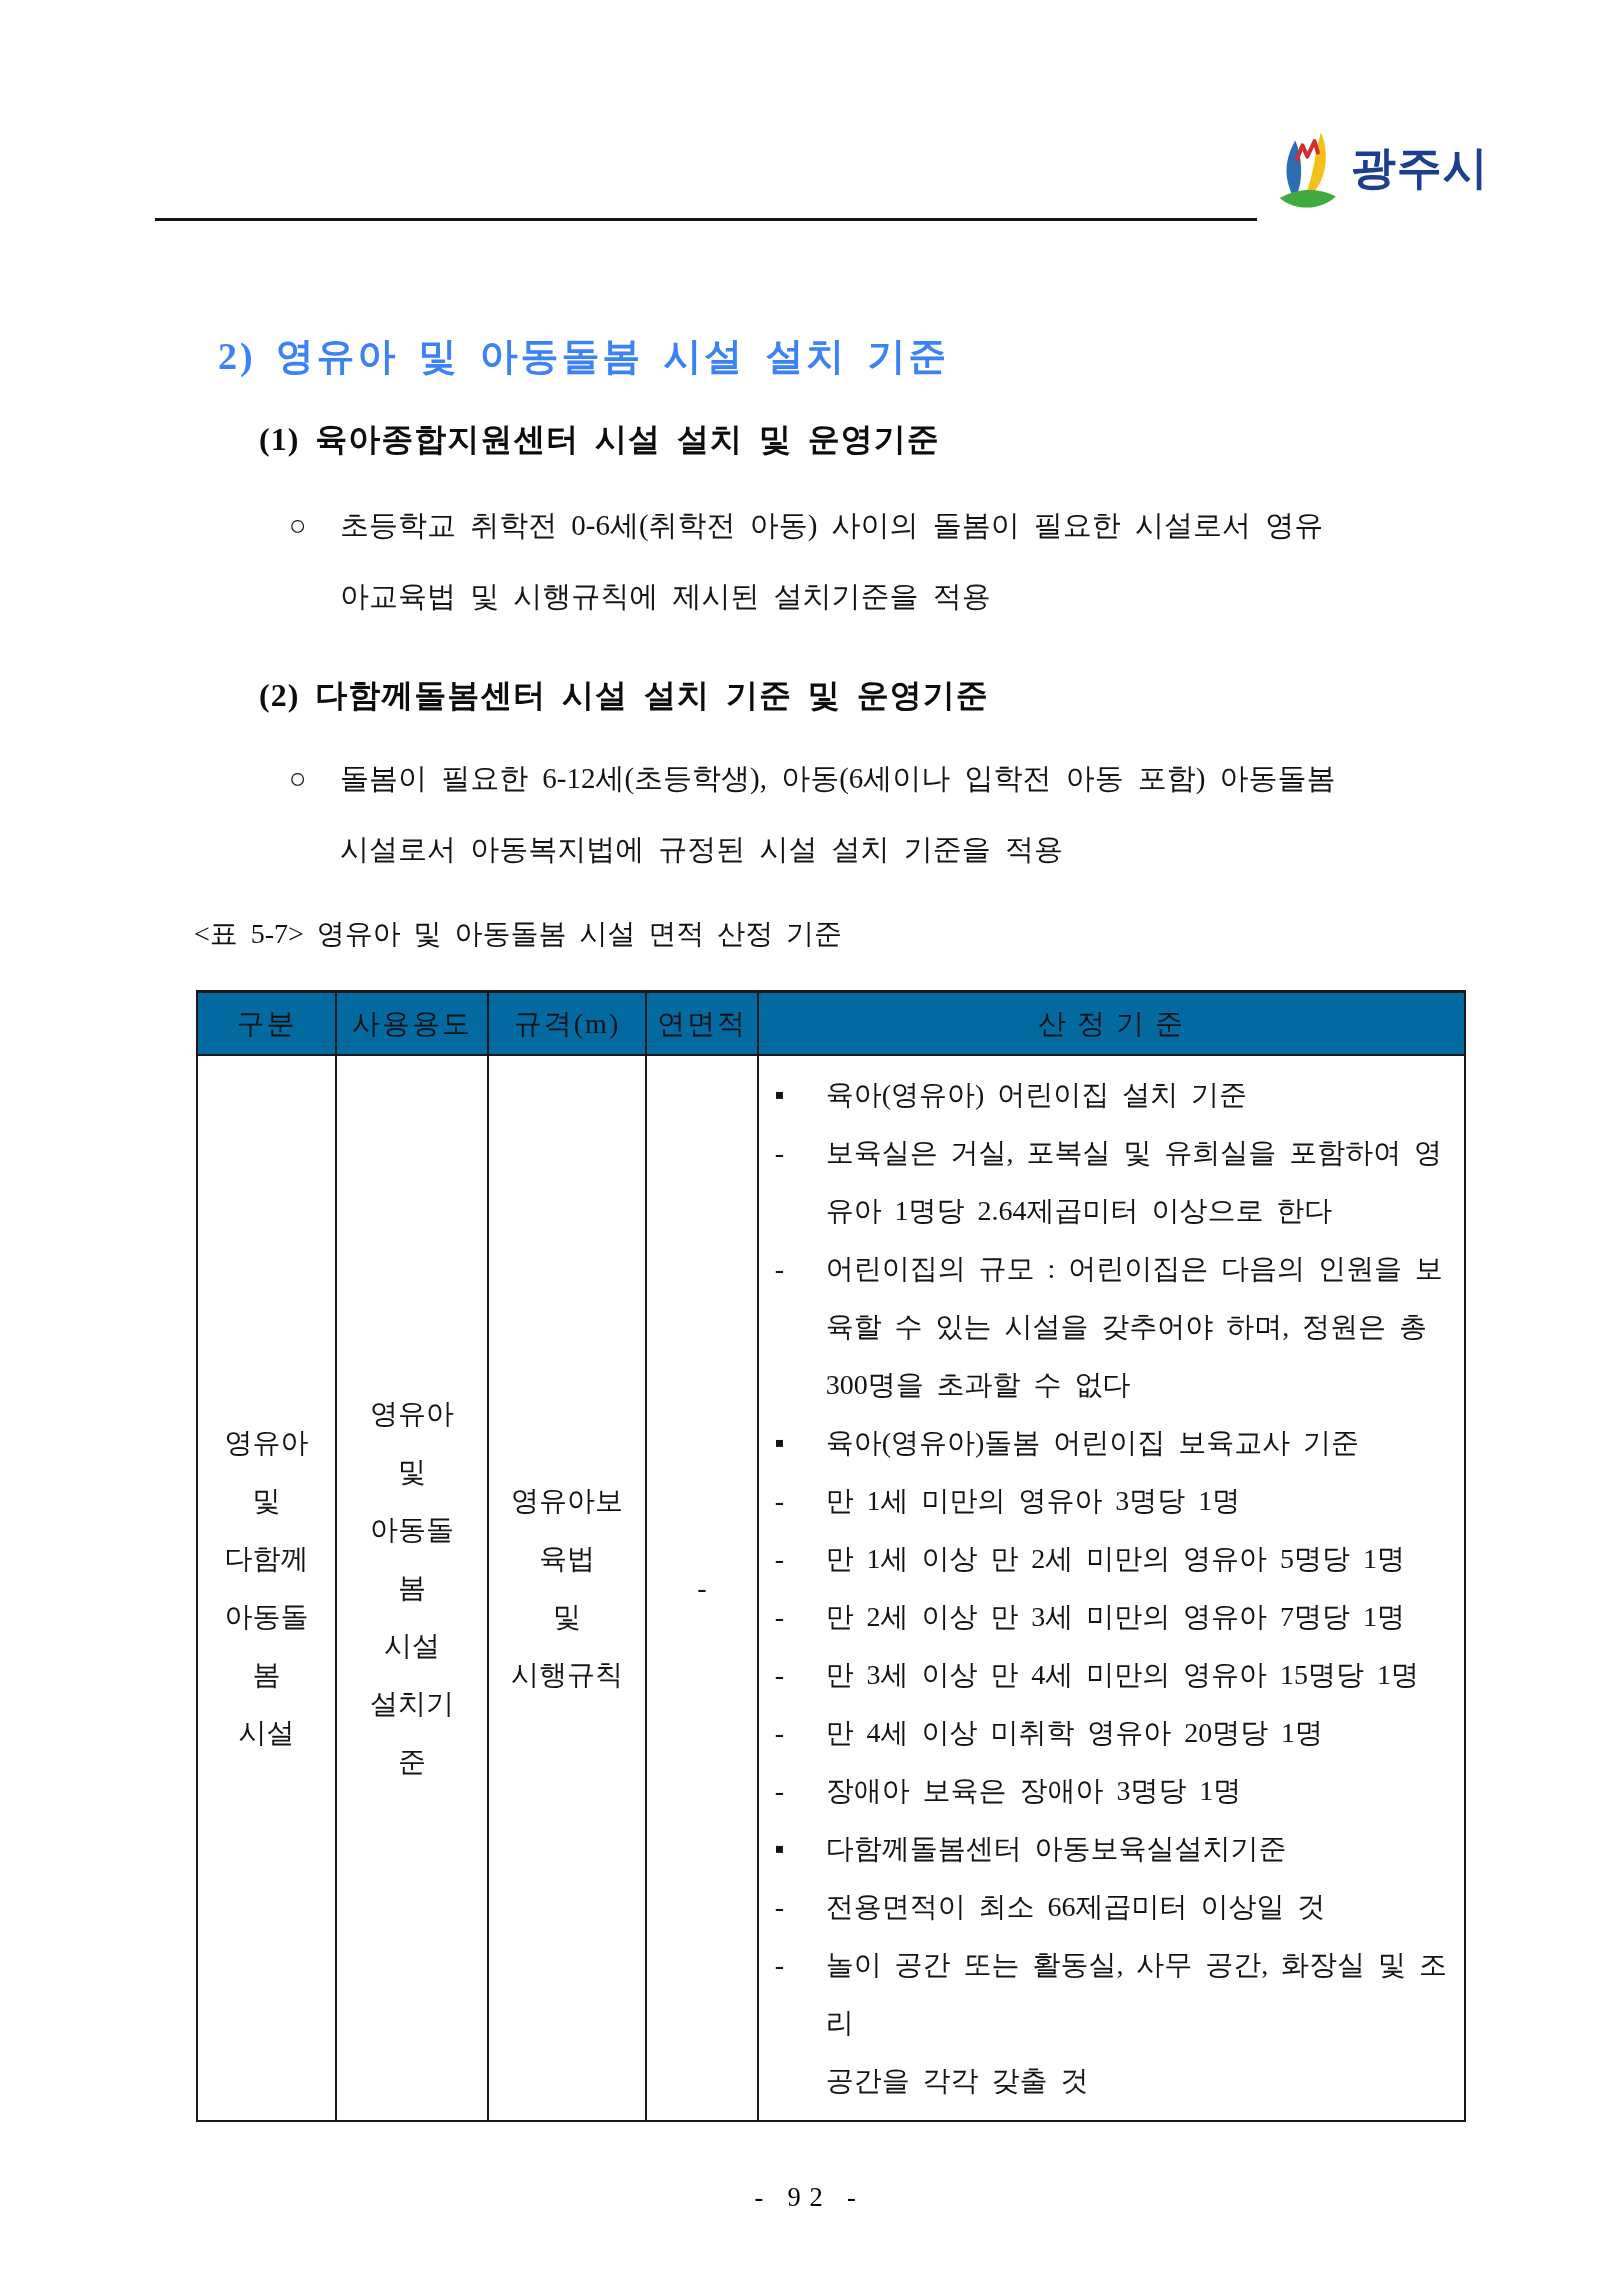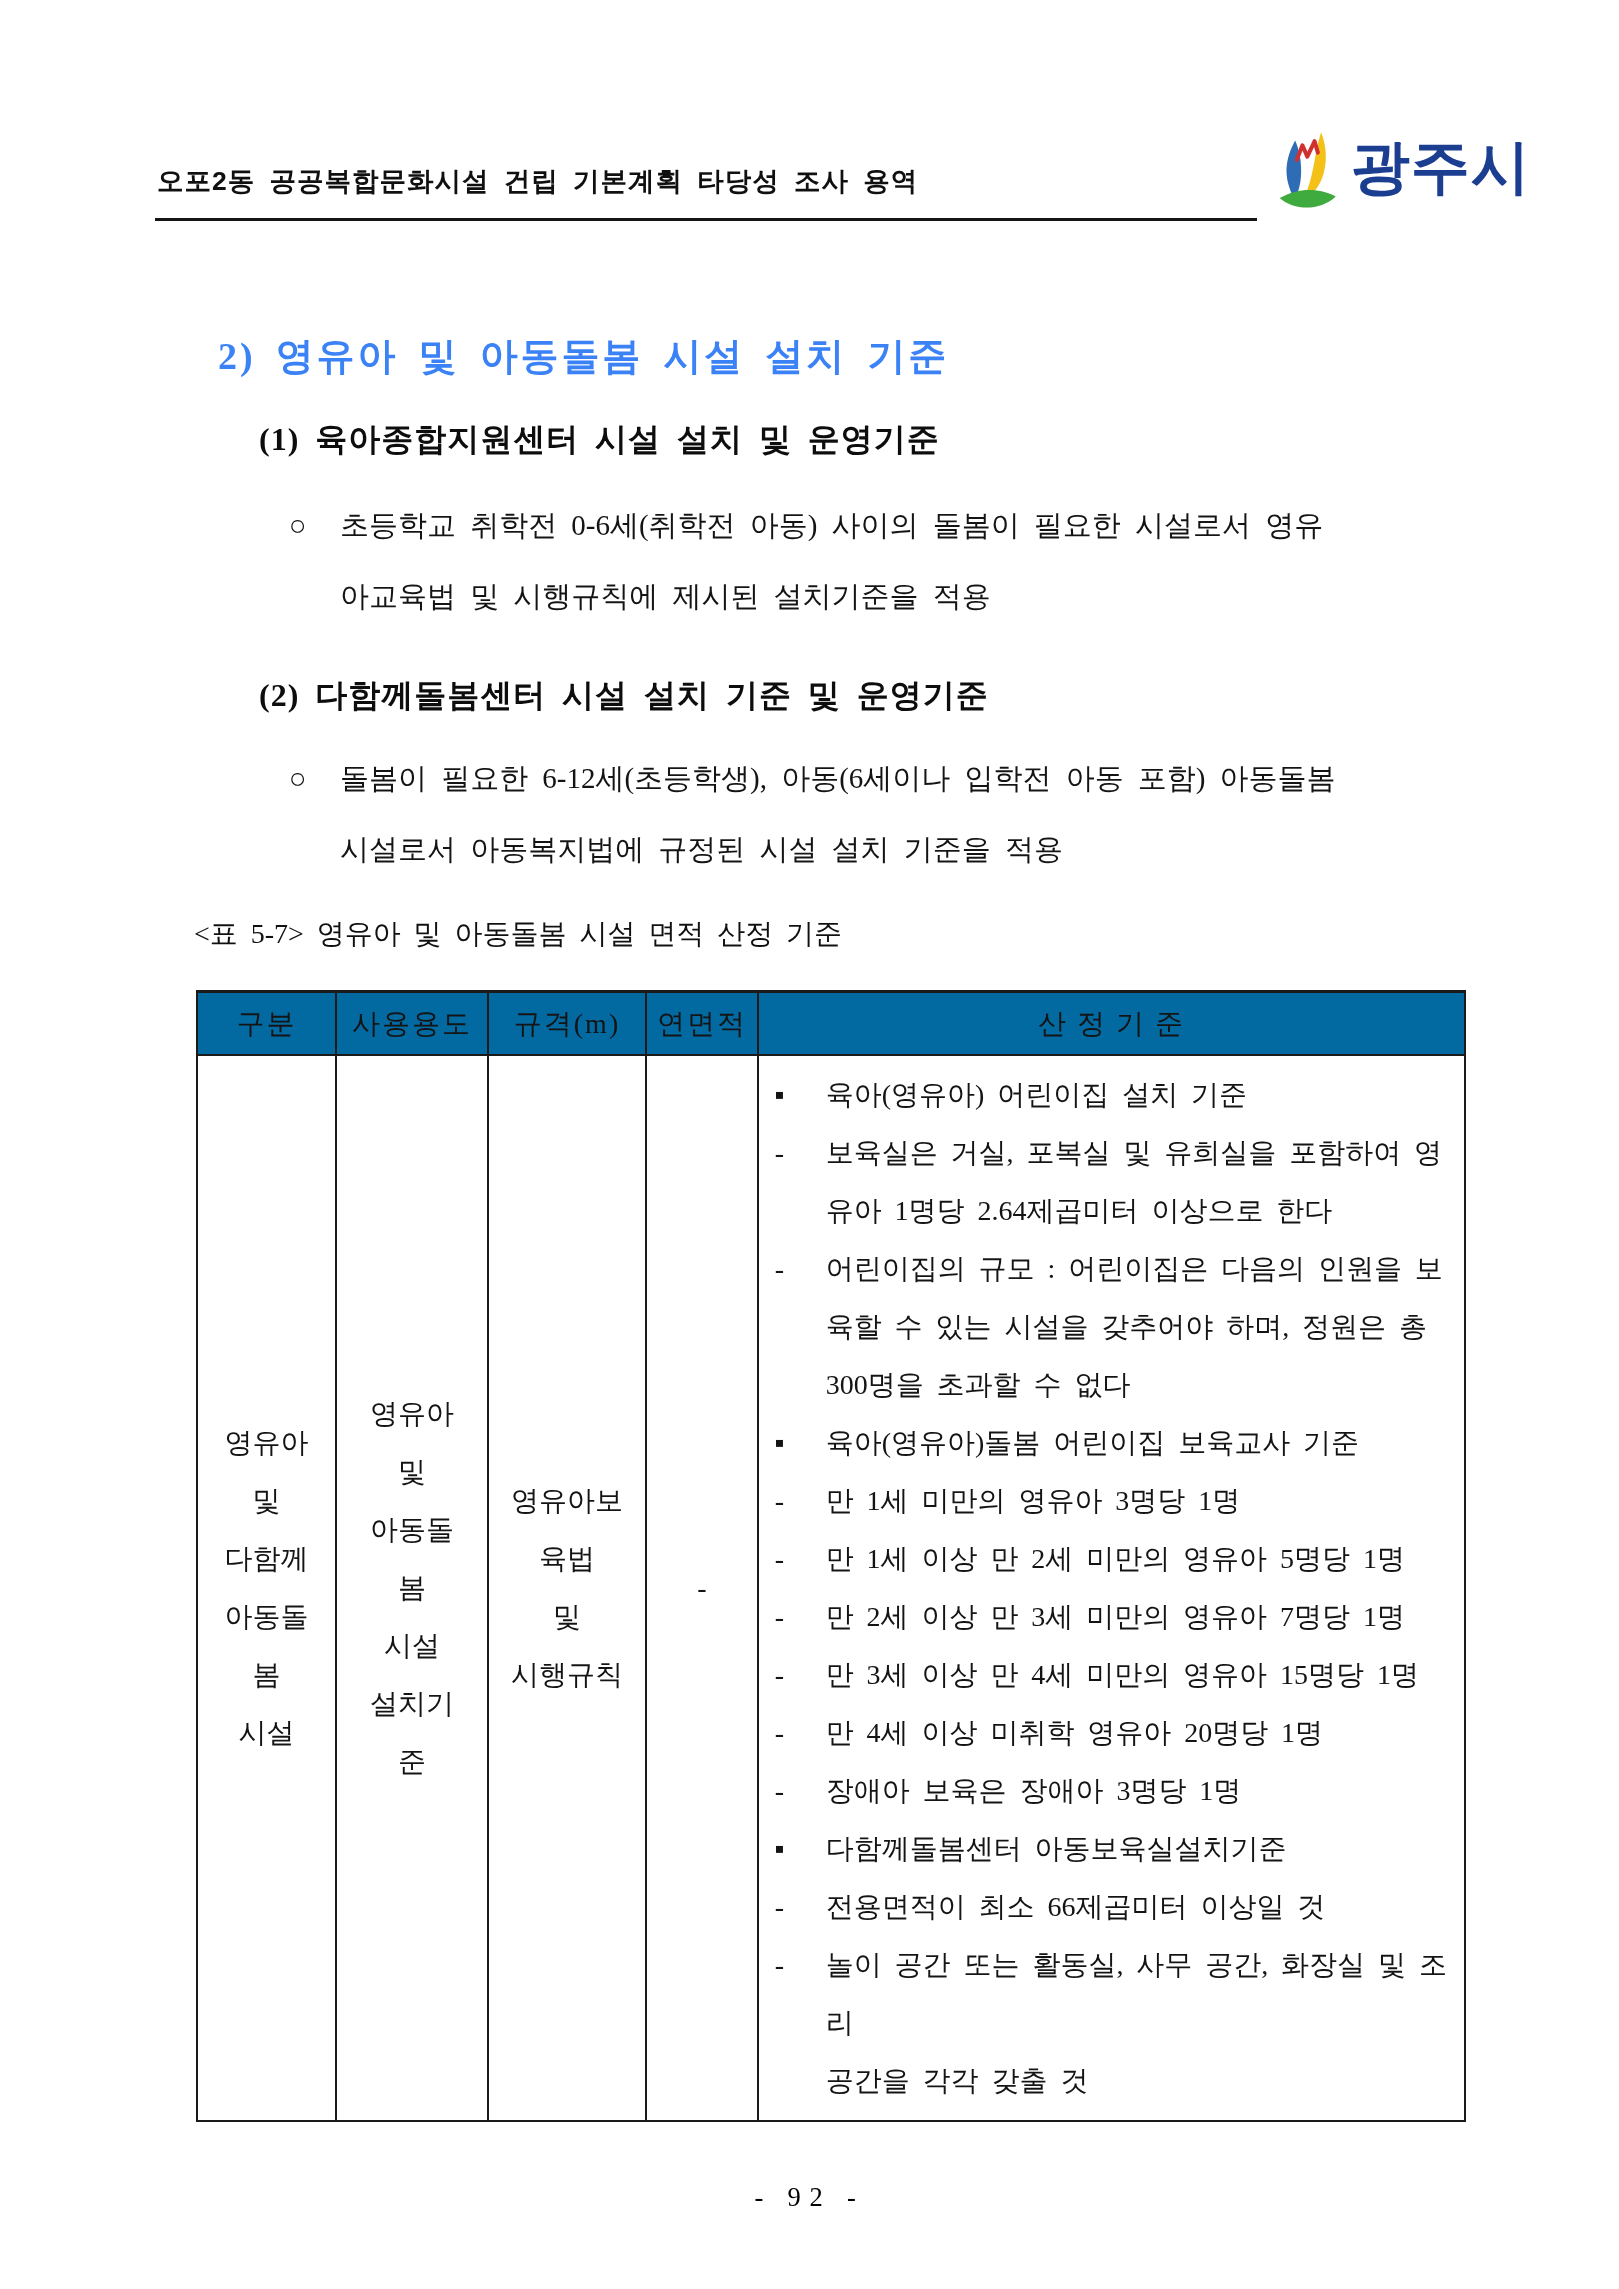--- a/index.html
+++ b/index.html
@@ -22,21 +22,21 @@
     position:absolute;left:155px;top:218px;width:1102px;height:2.9px;
     background:#151515;
   }
   .logo{
     position:absolute;left:1270px;top:125px;
     display:flex;align-items:center;gap:7.8px;
   }
   .logo-emblem{width:73px;height:86px;}
   .logo-text{
     font-family:"Liberation Sans","DejaVu Sans",sans-serif;
-    font-weight:bold;font-size:59px;color:#1c3e91;letter-spacing:1px;
+    font-weight:bold;font-size:45px;color:#1c3e91;letter-spacing:1px;
   }
   
   .h1{
     position:absolute;left:218px;top:331px;
     font-size:38px;font-weight:bold;letter-spacing:2.9px;word-spacing:7.8px;color:#3b82f6;
   }
   .h2{
     position:absolute;left:259px;
     font-size:32px;font-weight:bold;letter-spacing:1px;word-spacing:6.9px;color:#0d0d0d;font-family:Liberation Serif, serif;
   }
@@ -80,21 +80,20 @@
   .page-number{
     position:absolute;top:2182px;left:0;width:100%;
     text-align:center;font-size:26.5px;letter-spacing:8.8px;color:#000000;
   }
 </style>
 </head>
 <body>
 
 <div class="page">
 
-  <div class="doc-title">오포2동 공공복합문화시설 건립 기본계획 타당성 조사 용역</div>
   <div class="header-rule"></div>
 
   <div class="logo">
     <svg class="logo-emblem" viewBox="0 0 90 100" xmlns="http://www.w3.org/2000/svg">
       <path d="M31,16 C18,40 16,62 30,88 C41,72 41,38 31,16 Z" fill="#2e6cb5"></path>
       <path d="M63,6 C53,38 55,62 40,90 C67,78 76,38 63,6 Z" fill="#f3c117"></path>
       <path d="M12,87 C36,73 63,75 81,85 C62,103 30,103 12,87 Z" fill="#3faa3d"></path>
       <path d="M33,40 L40,22 L46,36 L55,17 L59,31" fill="none" stroke="#d03030" stroke-width="5" stroke-linecap="round" stroke-linejoin="round"></path>
     </svg>
     <span class="logo-text">광주시</span>

